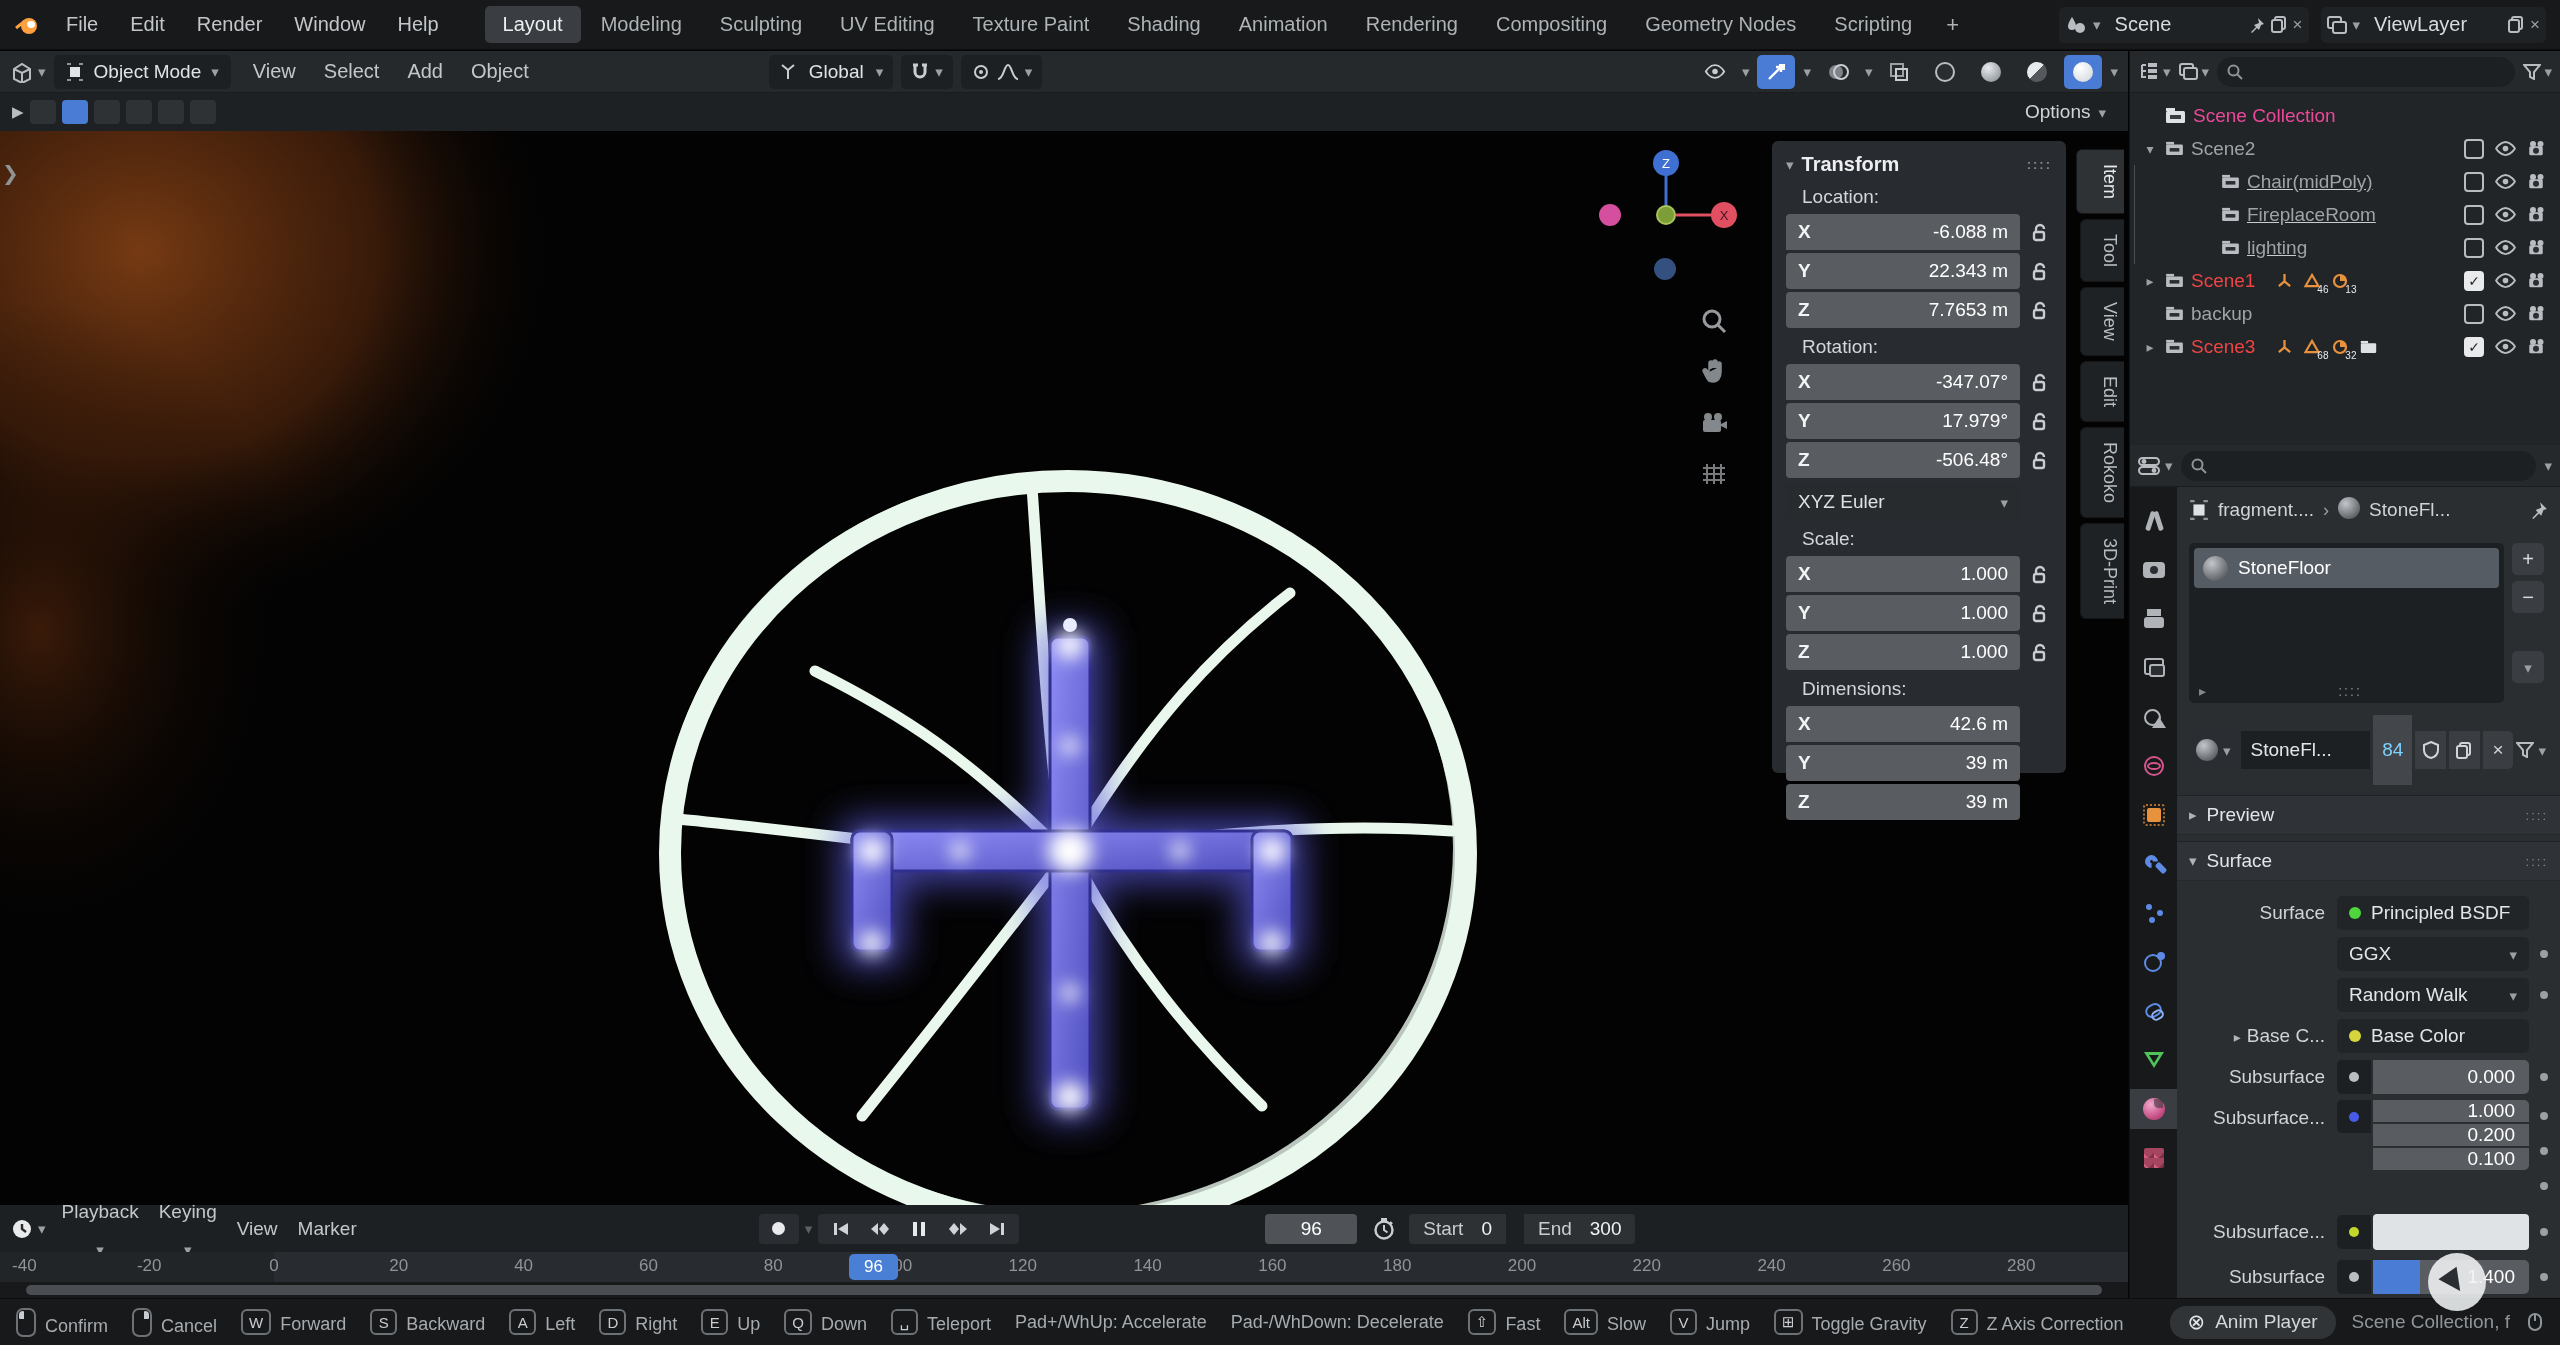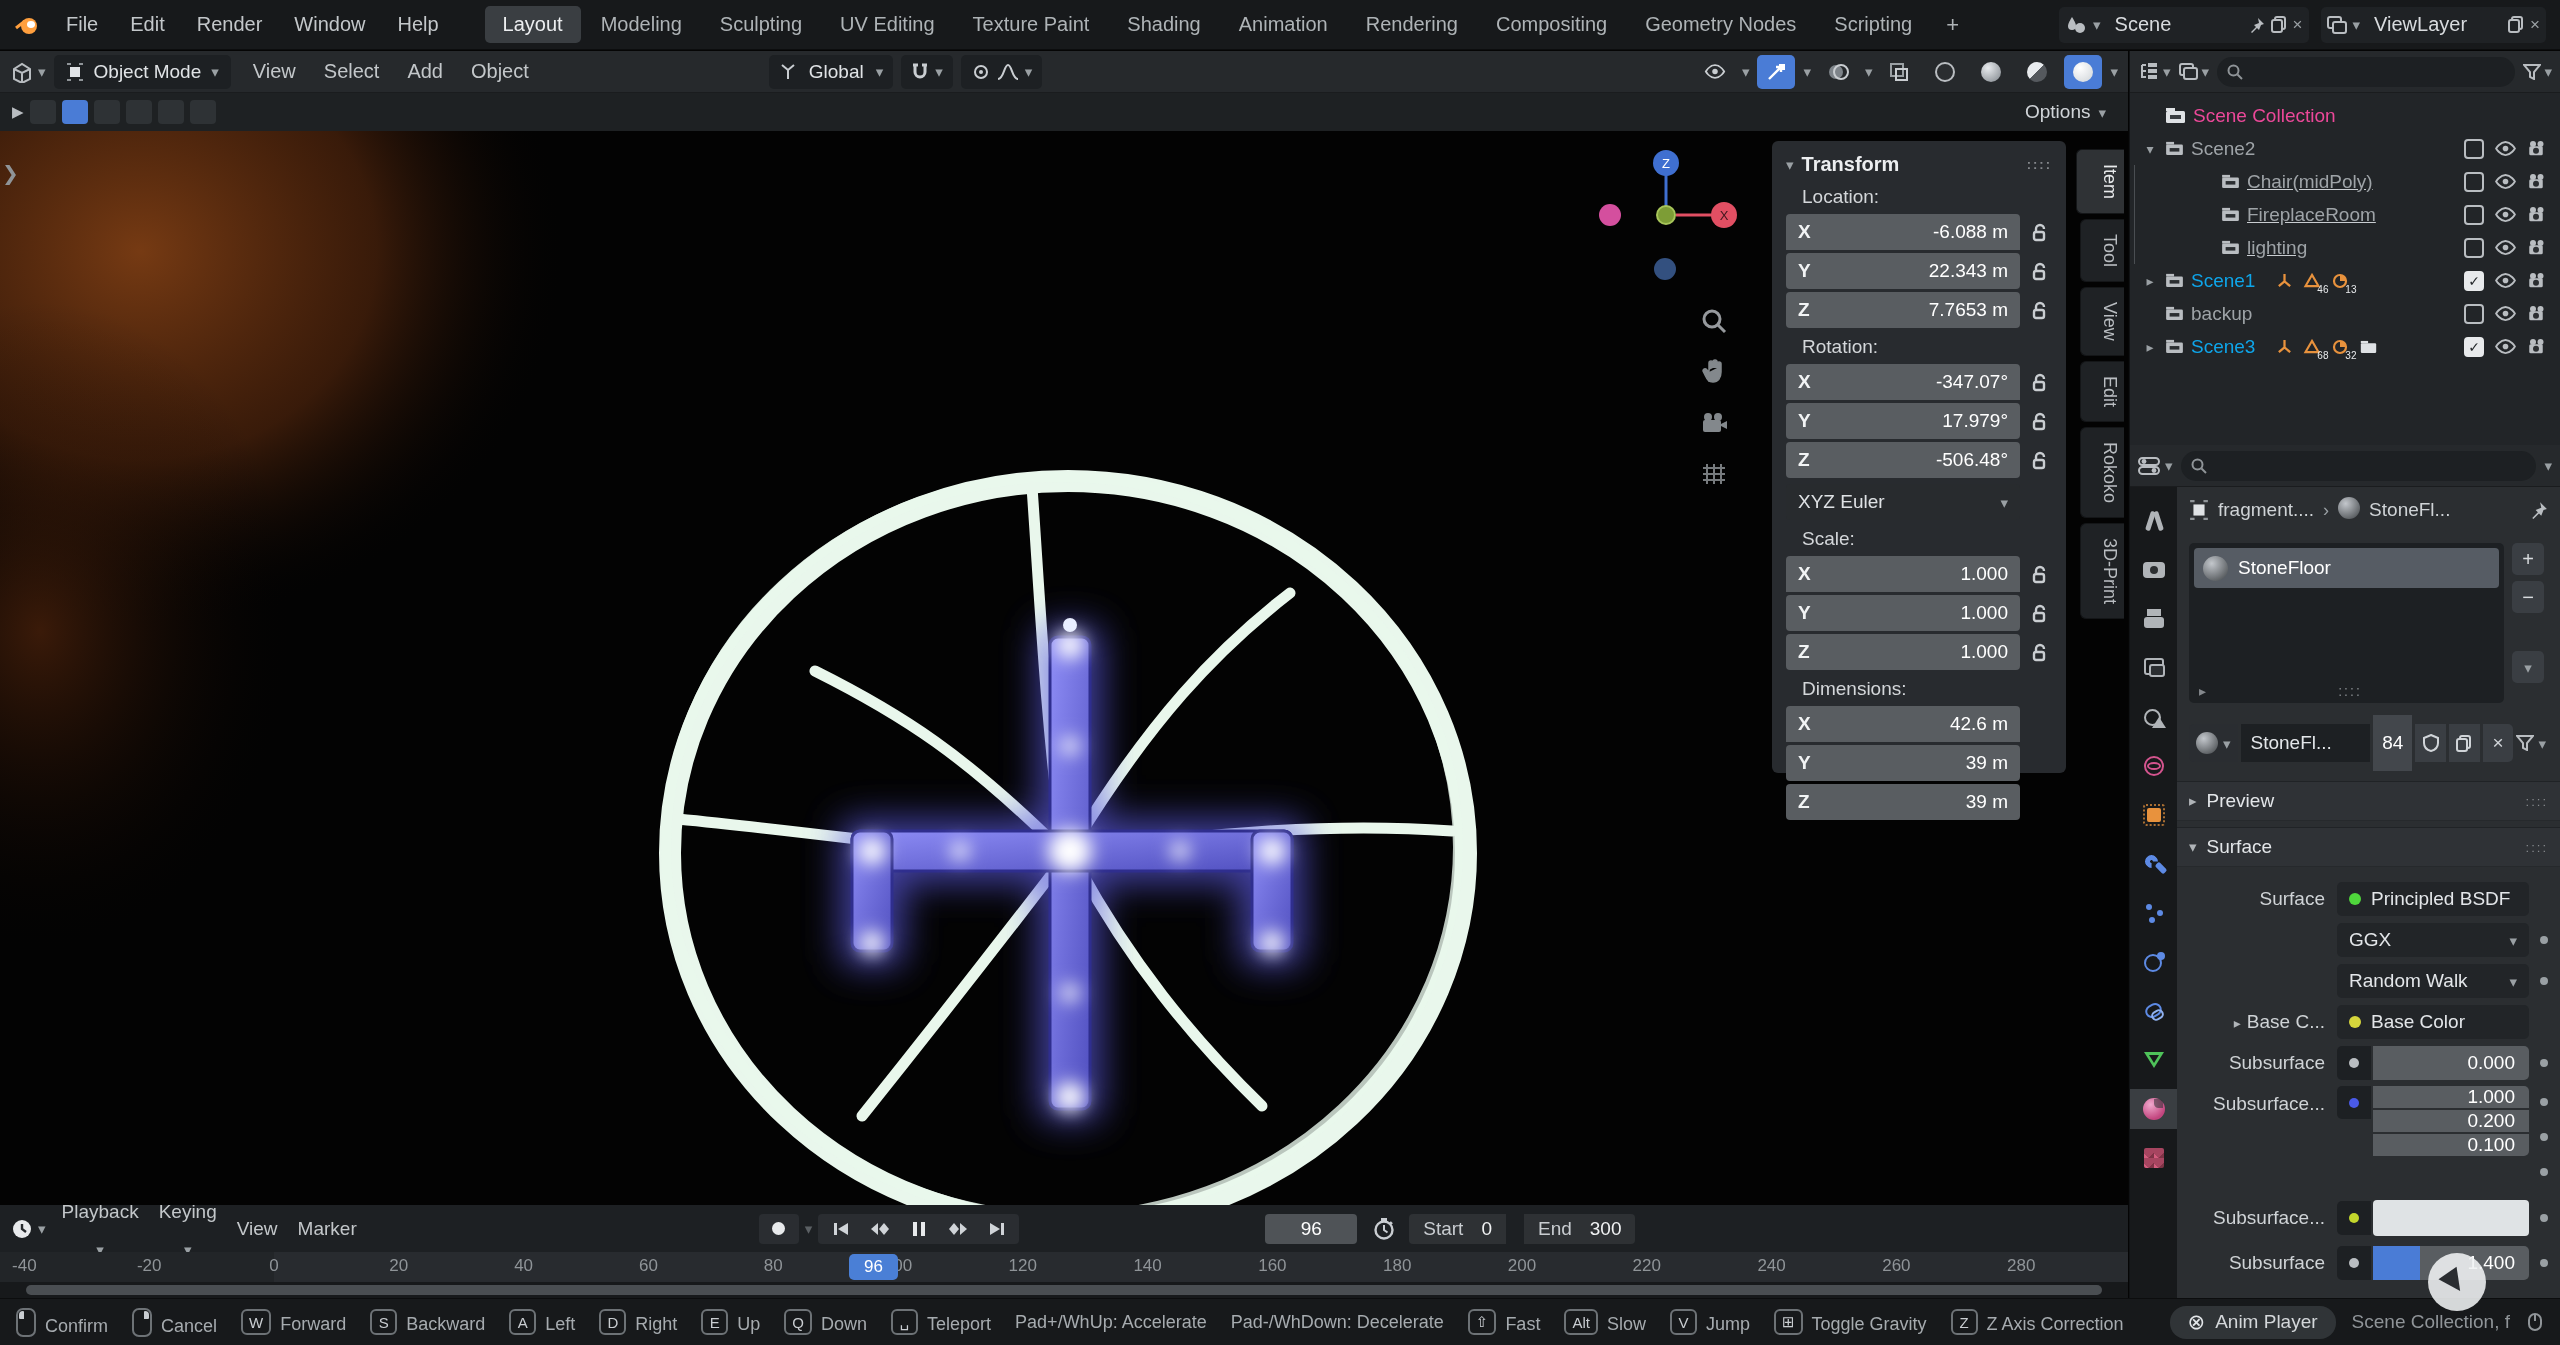--- a/index.html
+++ b/index.html
@@ -72,21 +72,21 @@
   .nav-ic{position:absolute;left:1694px;width:40px;height:40px;display:flex;align-items:center;justify-content:center;z-index:4;opacity:.85;}
 
   
   #outliner{position:absolute;left:2129px;top:51px;width:431px;height:394px;background:#222528;box-sizing:border-box;border-left:1px solid #101214;}
   .ed-header{height:42px;background:#26292c;display:flex;align-items:center;padding:0 8px;gap:8px;border-bottom:1px solid #1a1c1e;box-sizing:border-box;}
   .search{flex:1;display:flex;align-items:center;gap:8px;background:#1d2023;border-radius:15px;height:30px;padding:0 10px;}
   .search input{flex:1;background:none;border:none;outline:none;color:#d0d4d8;font-size:18px;min-width:10px;}
   #out-tree{padding:6px 4px;}
   .out-row{display:flex;align-items:center;height:33px;gap:7px;padding:0 8px;}
   .out-row .exp{width:16px;color:#9aa0a4;font-size:14px;text-align:center;}
-  .out-row .nm{color:#0ea5e9;white-space:nowrap;}
+  .out-row .nm{color:#ef4444;white-space:nowrap;}
   .out-row.dim .nm{color:#9ea3a7;}
   .out-row.d2{padding-left:64px;text-decoration:underline;}
   .out-row.d2.line{box-shadow:inset 34px 0 0 -33px #4a4e52;}
   .badges{display:flex;align-items:center;gap:4px;margin-left:10px;}
   .badge{position:relative;width:24px;height:22px;display:flex;align-items:center;justify-content:center;}
   .badge .cnt{position:absolute;right:-4px;bottom:-3px;font-size:10px;color:#e8eaec;}
   .out-right{margin-left:auto;display:flex;align-items:center;gap:10px;}
   .cb{width:20px;height:20px;border:2px solid #b9bdc1;border-radius:4px;box-sizing:border-box;display:flex;align-items:center;justify-content:center;font-size:14px;color:#26292c;}
   .checked .cb{background:#e8eaec;border-color:#e8eaec;font-weight:700;}
 
@@ -132,21 +132,21 @@
   .slotlist{flex:1;background:#1d2023;border-radius:5px;height:150px;padding:5px;position:relative;}
   .slotrow{height:40px;background:#565c64;border-radius:4px;display:flex;align-items:center;gap:10px;padding:0 9px;color:#fff;}
   .thumb{width:25px;height:25px;border-radius:50%;background:radial-gradient(circle at 35% 30%,#c3c7cc,#3c4043);}
   .slot-foot{position:absolute;left:10px;right:10px;bottom:4px;display:flex;color:#85898d;font-size:14px;}
   .slot-foot .mid{margin:0 auto;letter-spacing:2px;}
   .slotcol{width:36px;display:flex;flex-direction:column;gap:6px;align-items:center;}
   .sq-btn{width:32px;height:32px;background:#3a3e43;border-radius:5px;display:flex;align-items:center;justify-content:center;color:#d8dbde;font-size:20px;}
   .matrow{margin:12px 14px 0 12px;display:flex;align-items:center;gap:3px;}
   .mat-ic-btn{display:flex;align-items:center;gap:5px;background:#2a2d31;border-radius:5px 0 0 5px;height:38px;padding:0 7px;}
   .matname{width:118px;height:38px;background:#1d2023;display:flex;align-items:center;padding:0 10px;color:#e3e6e9;}
-  .users{height:38px;padding:9px 9px;background:#43474c;display:flex;align-items:center;color:#ffffff;}
+  .users{height:38px;padding:16px 9px;background:#43474c;display:flex;align-items:center;color:#7dd3fc;}
   .mat-btn{width:33px;height:38px;background:#3a3e43;display:flex;align-items:center;justify-content:center;color:#d0d4d8;font-size:19px;}
   .mat-btn.last{border-radius:0 5px 5px 0;}
   .funnel-btn{margin-left:auto;display:flex;align-items:center;gap:4px;}
   .sect{display:flex;align-items:center;gap:10px;height:38px;background:#2f3236;border-top:1px solid #202326;border-bottom:1px solid #26292c;padding:0 12px;color:#e3e6e9;margin-top:10px;}
   .sect .car{color:#b0b4b8;font-size:15px;}
   .use-nodes{height:42px;background:#4a7cd6;border-radius:5px;margin:12px 14px 2px 12px;display:flex;align-items:center;justify-content:center;gap:12px;color:#fff;position:relative;}
   .node-glyph{position:absolute;left:12px;width:22px;height:16px;}
   .node-glyph::before{content:"";position:absolute;left:0;top:0;width:13px;height:7px;background:#fff;border-radius:2px;}
   .node-glyph::after{content:"";position:absolute;left:5px;bottom:0;width:13px;height:7px;border:2px solid #fff;border-radius:2px;box-sizing:border-box;}
   .prow{display:flex;align-items:center;height:36px;margin:5px 12px 0 0;}

